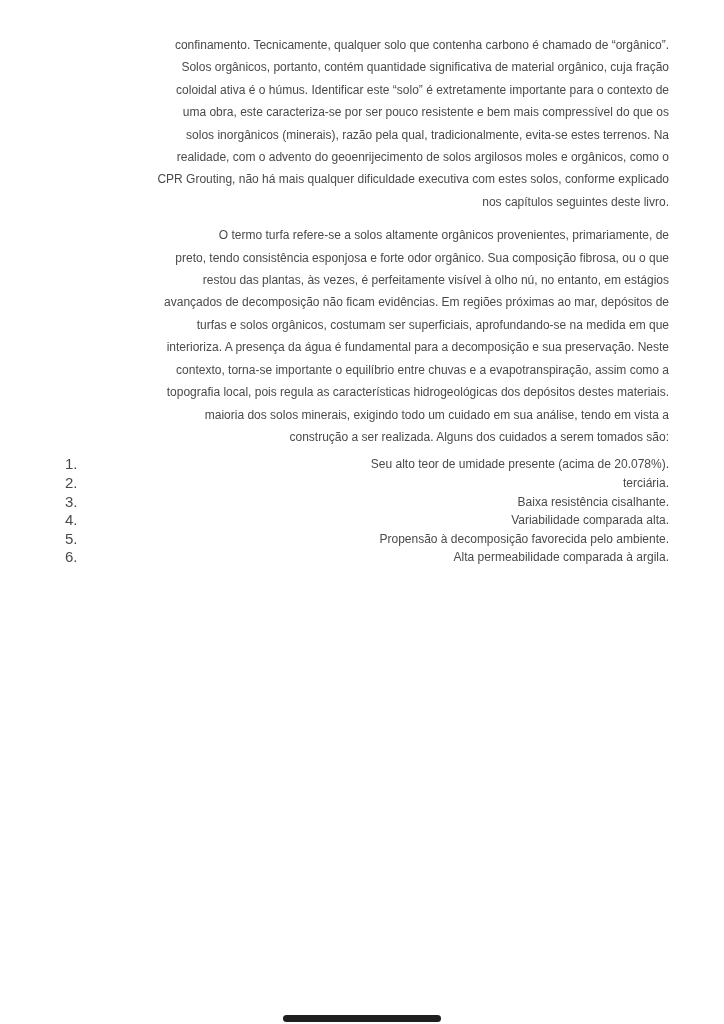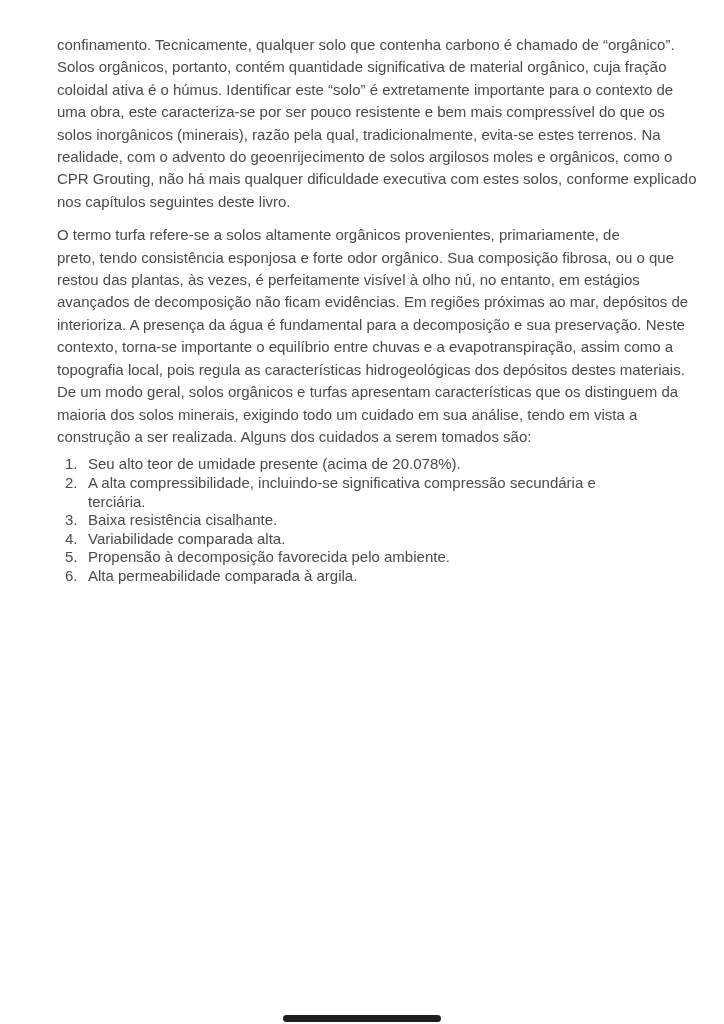--- a/index.html
+++ b/index.html
@@ -17,24 +17,25 @@
   }
   .page {
     position: absolute;
     left: 57px;
     top: 34px;
     width: 612px;
     color: var(--text);
   }
   .paragraph { margin: 0 0 11px 0; }
   .line {
-    font-size: 15px;
+    font-size: 12px;
     line-height: 22.4px;
     white-space: nowrap;
     color: var(--text);
+    text-align: right;
   }
   .numbered-list { margin-top: -4px; }
   .list-item {
     position: relative;
     padding-left: 31px;
   }
   .list-item .num {
     position: absolute;
     left: 8px;
     top: 0;
@@ -69,36 +70,35 @@
         <div class="line">solos inorgânicos (minerais), razão pela qual, tradicionalmente, evita-se estes terrenos. Na</div>
         <div class="line">realidade, com o advento do geoenrijecimento de solos argilosos moles e orgânicos, como o</div>
         <div class="line">CPR Grouting, não há mais qualquer dificuldade executiva com estes solos, conforme explicado</div>
         <div class="line">nos capítulos seguintes deste livro.</div>
       </div>
       <div class="paragraph">
         <div class="line">O termo turfa refere-se a solos altamente orgânicos provenientes, primariamente, de</div>
         <div class="line">preto, tendo consistência esponjosa e forte odor orgânico. Sua composição fibrosa, ou o que</div>
         <div class="line">restou das plantas, às vezes, é perfeitamente visível à olho nú, no entanto, em estágios</div>
         <div class="line">avançados de decomposição não ficam evidências. Em regiões próximas ao mar, depósitos de</div>
+        <div class="line">turfas e solos orgânicos, costumam ser superficiais, aprofundando-se na medida em que</div>
         <div class="line">interioriza. A presença da água é fundamental para a decomposição e sua preservação. Neste</div>
         <div class="line">contexto, torna-se importante o equilíbrio entre chuvas e a evapotranspiração, assim como a</div>
         <div class="line">topografia local, pois regula as características hidrogeológicas dos depósitos destes materiais.</div>
-        <div class="line">De um modo geral, solos orgânicos e turfas apresentam características que os distinguem da</div>
         <div class="line">maioria dos solos minerais, exigindo todo um cuidado em sua análise, tendo em vista a</div>
         <div class="line">construção a ser realizada. Alguns dos cuidados a serem tomados são:</div>
       </div>
     </section>
   <section class="numbered-list">
       <div class="list-item">
         <span class="num">1.</span>
         <div class="line list-line">Seu alto teor de umidade presente (acima de 20.078%).</div>
       </div>
       <div class="list-item">
         <span class="num">2.</span>
-        <div class="line list-line">A alta compressibilidade, incluindo-se significativa compressão secundária e</div>
         <div class="line list-line">terciária.</div>
       </div>
       <div class="list-item">
         <span class="num">3.</span>
         <div class="line list-line">Baixa resistência cisalhante.</div>
       </div>
       <div class="list-item">
         <span class="num">4.</span>
         <div class="line list-line">Variabilidade comparada alta.</div>
       </div>

